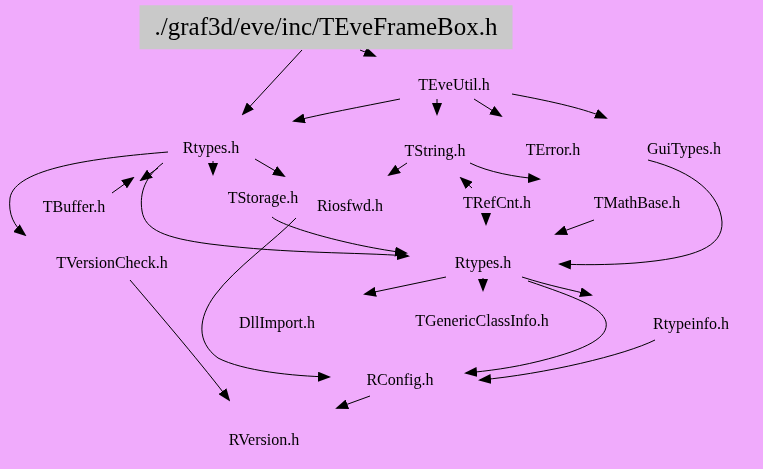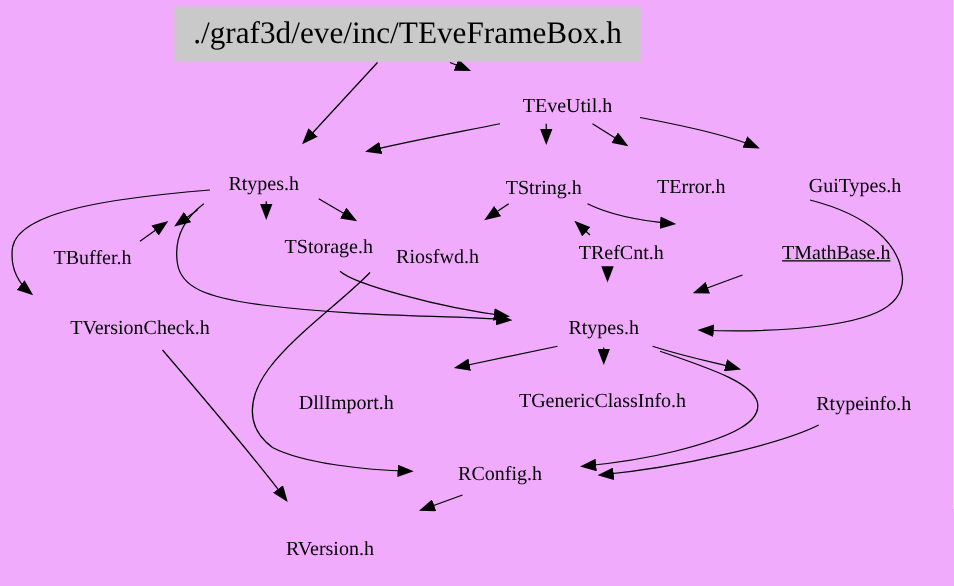--- a/index.html
+++ b/index.html
@@ -79,21 +79,21 @@
       <div class="node root" style="left: 326px; top: 27px;">./graf3d/eve/inc/TEveFrameBox.h</div>
       <div class="node" style="left: 454px; top: 85px;">TEveUtil.h</div>
       <div class="node" style="left: 211px; top: 148px;">Rtypes.h</div>
       <div class="node" style="left: 435px; top: 151px;">TString.h</div>
       <div class="node" style="left: 553px; top: 150px;">TError.h</div>
       <div class="node" style="left: 684px; top: 149px;">GuiTypes.h</div>
       <div class="node" style="left: 74px; top: 207px;">TBuffer.h</div>
       <div class="node" style="left: 215px; top: 198px; margin-left: 48px;">TStorage.h</div>
       <div class="node" style="left: 350px; top: 206px;">Riosfwd.h</div>
       <div class="node" style="left: 485px; top: 203px; margin-left: 12px;">TRefCnt.h</div>
-      <div class="node" style="left: 669px; top: 203px; text-decoration: underline;">TMathBase.h</div>
+      <div class="node" style="left: 637px; top: 203px;">TMathBase.h</div>
       <div class="node" style="left: 112px; top: 263px;">TVersionCheck.h</div>
       <div class="node" style="left: 483px; top: 263px;">Rtypes.h</div>
       <div class="node" style="left: 277px; top: 323px;">DllImport.h</div>
       <div class="node" style="left: 482px; top: 321px;">TGenericClassInfo.h</div>
       <div class="node" style="left: 678px; top: 324px; margin-left: 13px;">Rtypeinfo.h</div>
       <div class="node" style="left: 400px; top: 380px;">RConfig.h</div>
       <div class="node" style="left: 264px; top: 440px;">RVersion.h</div>
     </div>
 </div>
 

